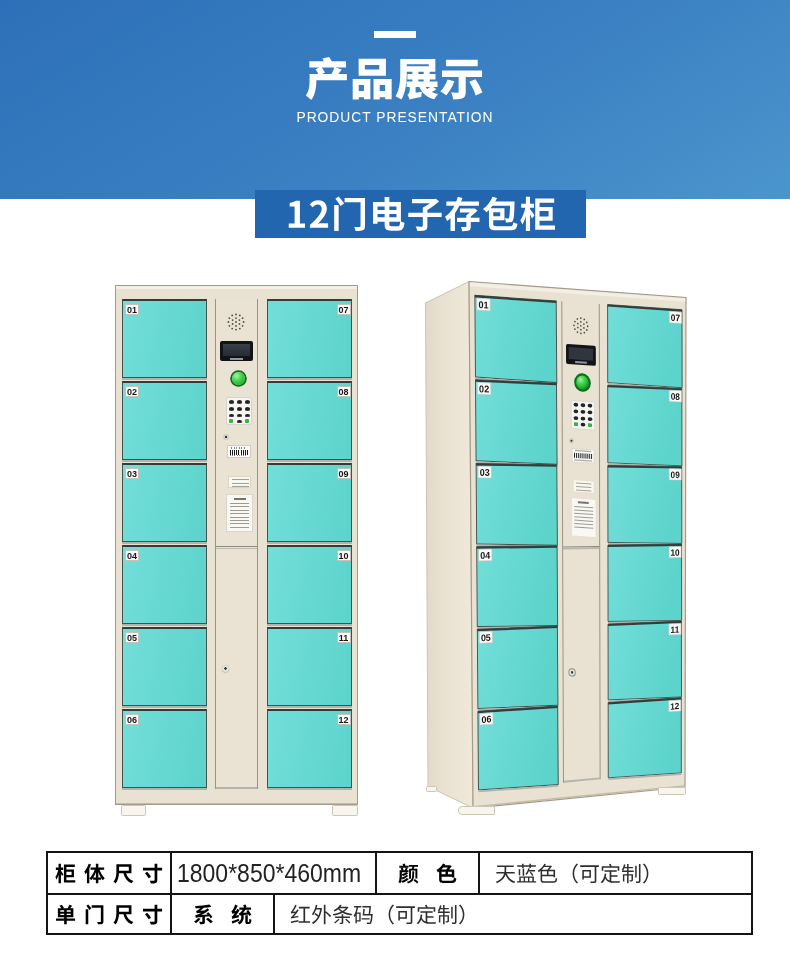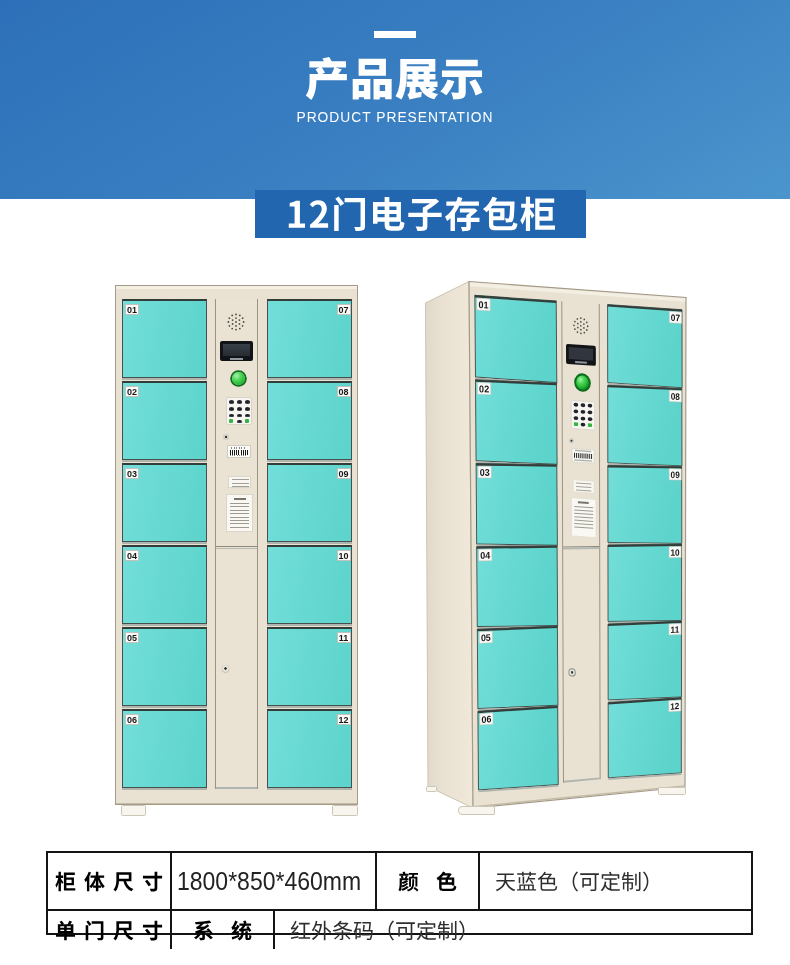--- a/index.html
+++ b/index.html
@@ -46,21 +46,21 @@
 .s2{position:absolute;left:111.5px;top:190px;width:23px;height:12px;background:#f8f7f2;border:0.5px solid #d9d5c8;
   background-image:repeating-linear-gradient(180deg,transparent 0 2.5px,#a3a098 2.5px 3.5px);background-size:17px 100%;background-repeat:no-repeat;background-position:3px 0}
 .s3{position:absolute;left:109.5px;top:208px;width:27px;height:38px;background:#f9f8f3;border:0.5px solid #d9d5c8}
 .s3 .tt{position:absolute;left:7px;top:3px;width:12px;height:2px;background:#77746c}
 .s3 .tx{position:absolute;left:3px;right:3px;top:8px;bottom:3px;background:repeating-linear-gradient(180deg,#9d9a91 0 1px,transparent 1px 3.4px)}
 .kh2{position:absolute;left:106px;top:378.5px;width:7px;height:7px;border-radius:50%;
   background:radial-gradient(circle,#3a3a35 0 22%,#e4e4dc 30% 60%,#8d8d83 100%);box-shadow:0 0.5px 1px rgba(0,0,0,.3)}
 .cabL{left:115px;top:285px}
 .foot{position:absolute;background:#f7f5ee;border:1px solid #ccc6b6;border-radius:1.5px}
 .spec{position:absolute;left:46px;top:851px;width:707px;height:84px;border:2px solid #141414}
-.srow{display:flex;height:56px}
+.srow{display:flex;height:40px}
 .srow.b{border-top:2px solid #141414;height:40px}
 .scell{display:flex;align-items:center;border-right:2px solid #141414;height:100%}
 .scell.last{border-right:none}
 .c1{width:124px;justify-content:center}
 .c2{width:205px;padding-left:5px;font-size:25px;color:#222}
 .c2 span{display:inline-block;transform:scaleX(0.92);transform-origin:0 50%}
 .c3{width:103px;justify-content:center}
 .c4{width:269px;padding-left:15px}
 </style></head>
 <body>

